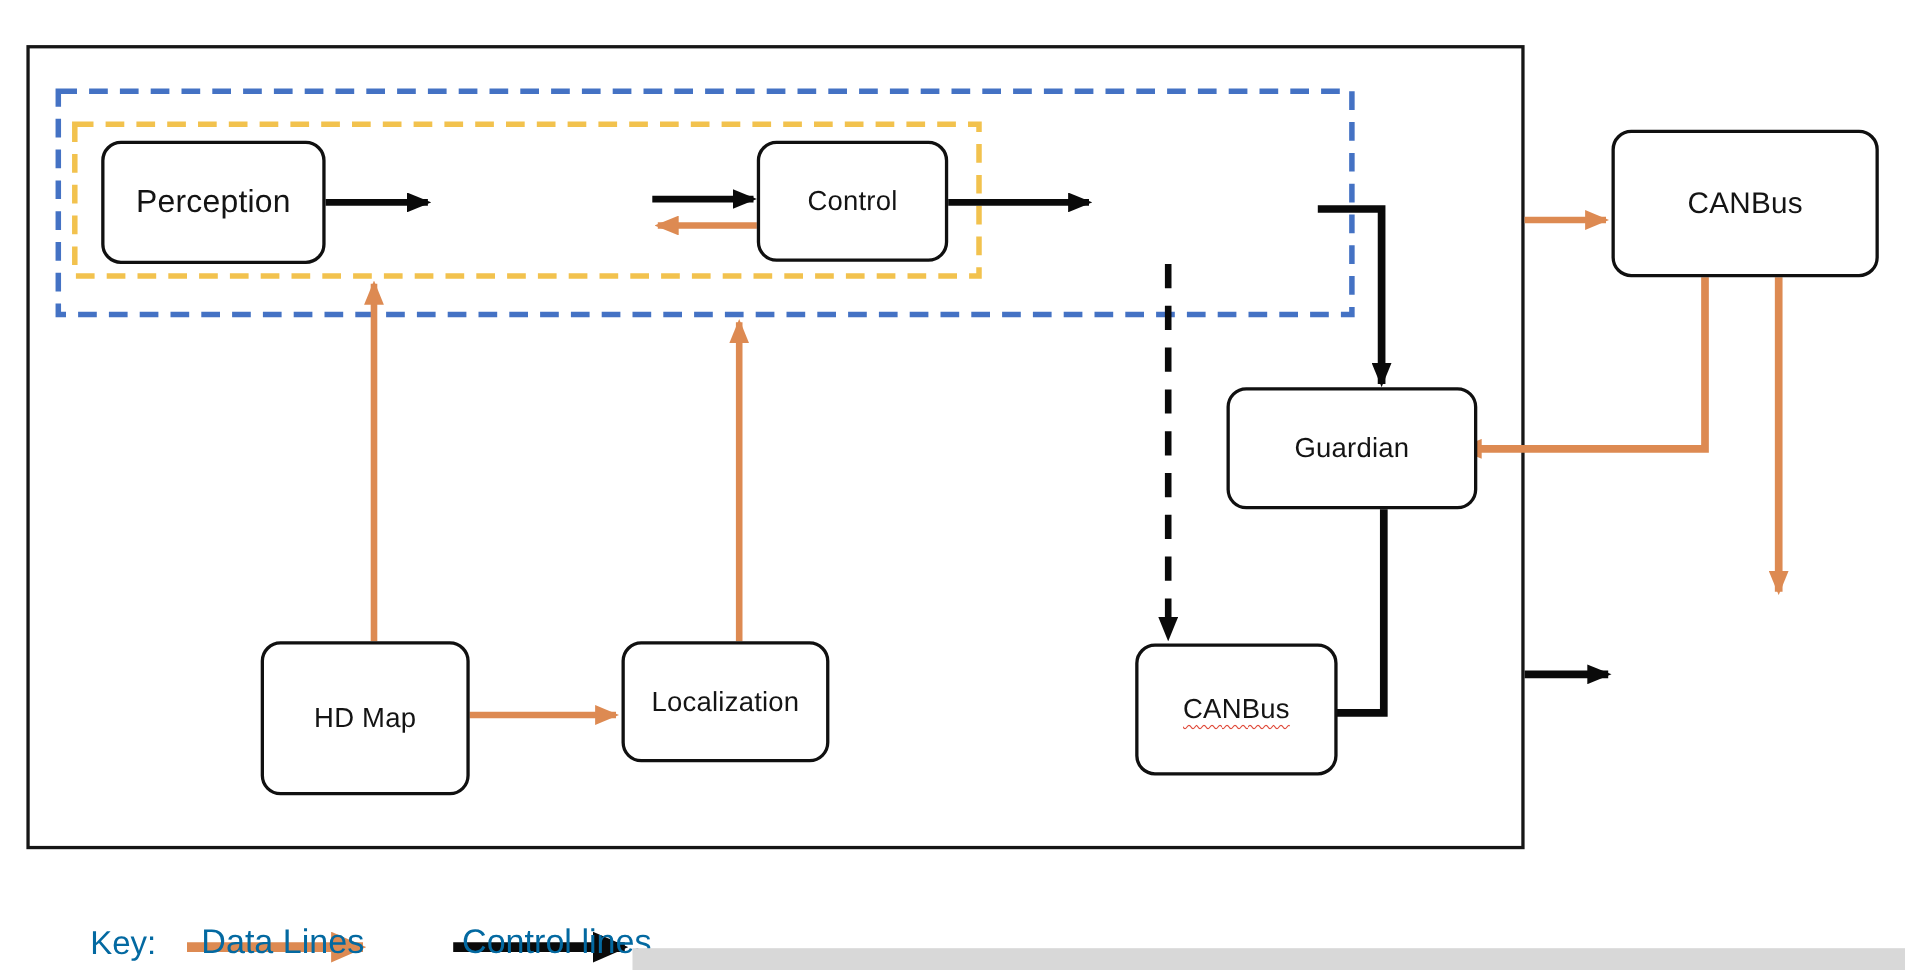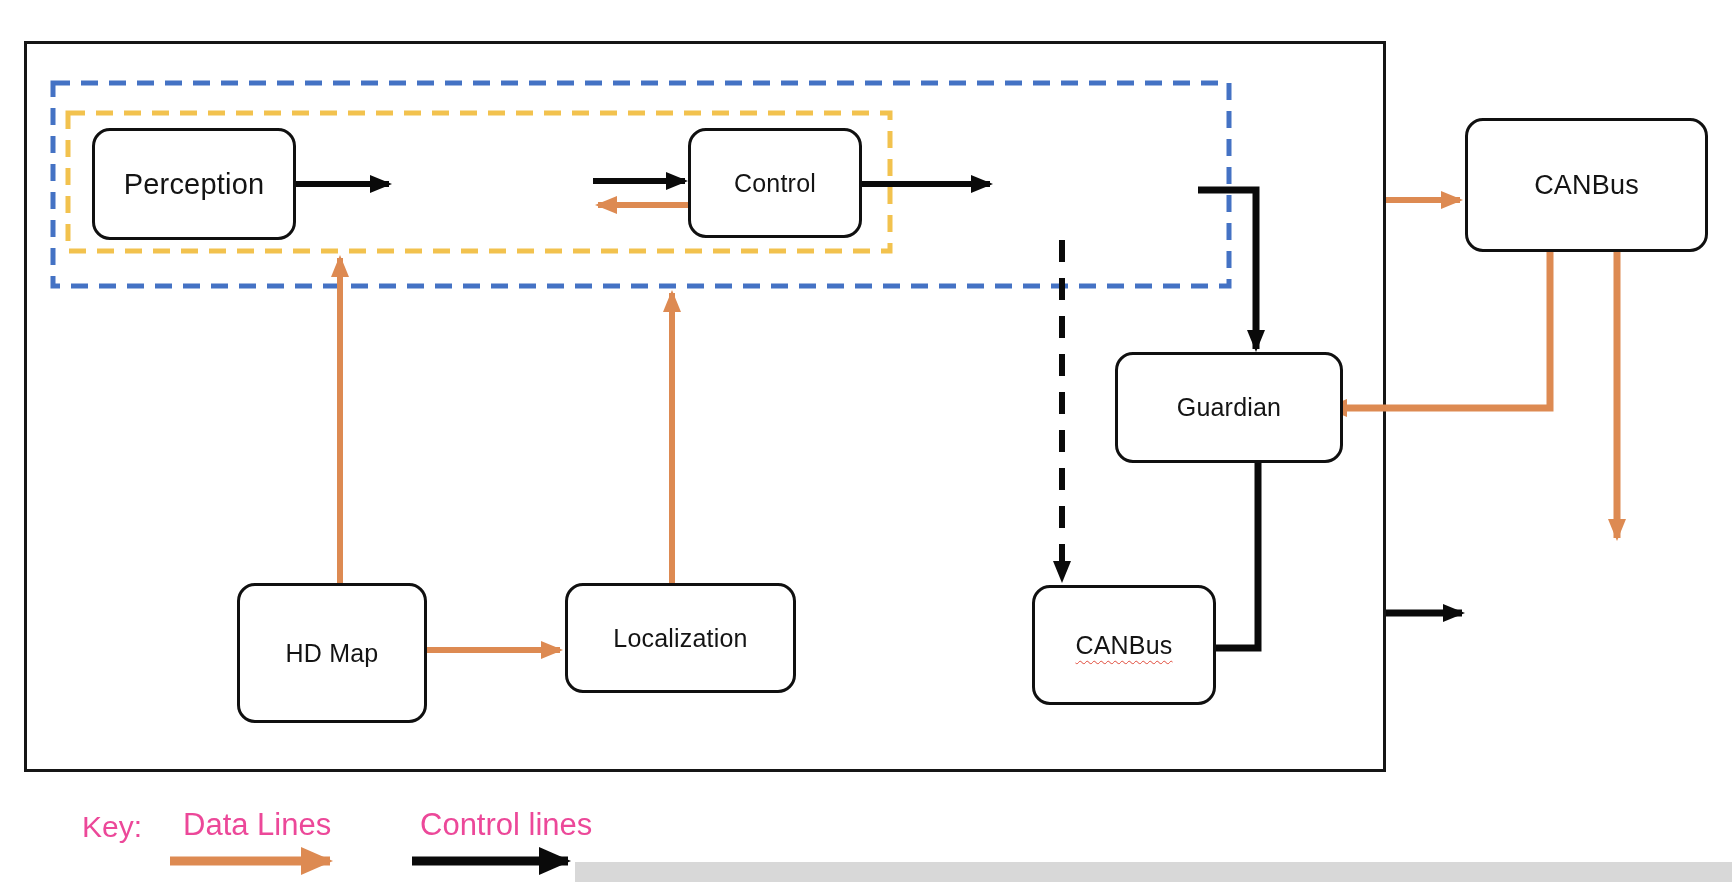--- a/index.html
+++ b/index.html
@@ -24,31 +24,31 @@
   }
   .node span{white-space:nowrap;}
   #node-perception{left:92px;top:128px;width:204px;height:112px;font-size:29px;}
   #node-prediction{left:392px;top:128px;width:201px;height:110px;}
   #node-planning{left:688px;top:128px;width:174px;height:110px;}
   #node-control{left:993px;top:130px;width:205px;height:110px;}
   #node-monitor{left:1465px;top:118px;width:243px;height:134px;font-size:27px;}
   #node-guardian{left:1115px;top:352px;width:228px;height:111px;}
   #node-hmi{left:1465px;top:543px;width:247px;height:139px;font-size:27px;}
   #node-hdmap{left:237px;top:583px;width:190px;height:140px;}
-  #node-localization{left:565px;top:583px;width:231px;height:110px;}
+  #node-localization{left:565px;top:583px;width:189px;height:110px;}
   #node-canbus{left:1032px;top:585px;width:184px;height:120px;}
   #node-canbus span{
     text-decoration-line:underline;
     text-decoration-style:wavy;
     text-decoration-color:#e04a3a;
     text-decoration-thickness:1px;
     text-underline-offset:6px;
   }
   
-  .key-text{position:absolute;color:#ec4899;white-space:nowrap;}
+  .key-text{position:absolute;color:#0369a1;white-space:nowrap;margin-top:31px;}
   #key-label{left:82px;top:810px;font-size:30px;}
   #key-data-label{left:183px;top:807px;font-size:31px;}
   #key-control-label{left:420px;top:807px;font-size:31px;}
   #gray-strip{position:absolute;left:575px;top:862px;width:1157px;height:20px;background:#d8d8d8;}
 </style>
 </head>
 <body>
 
 <div id="canvas">
 

